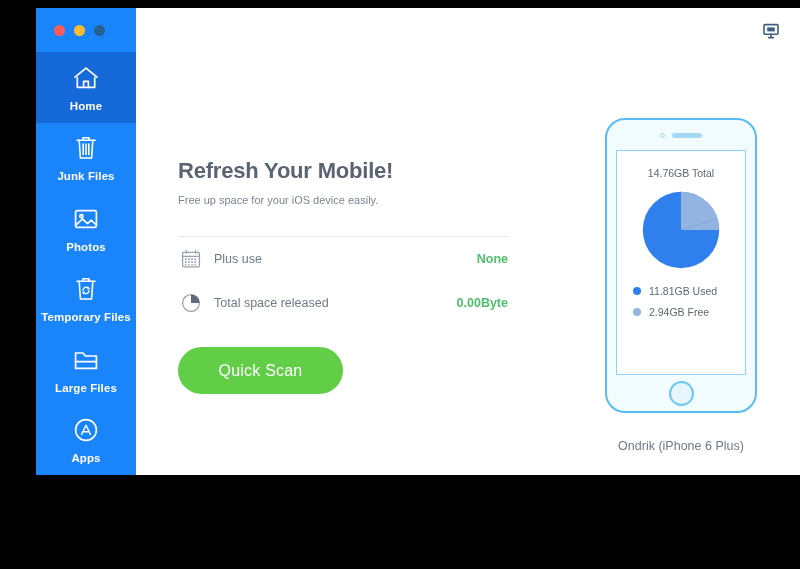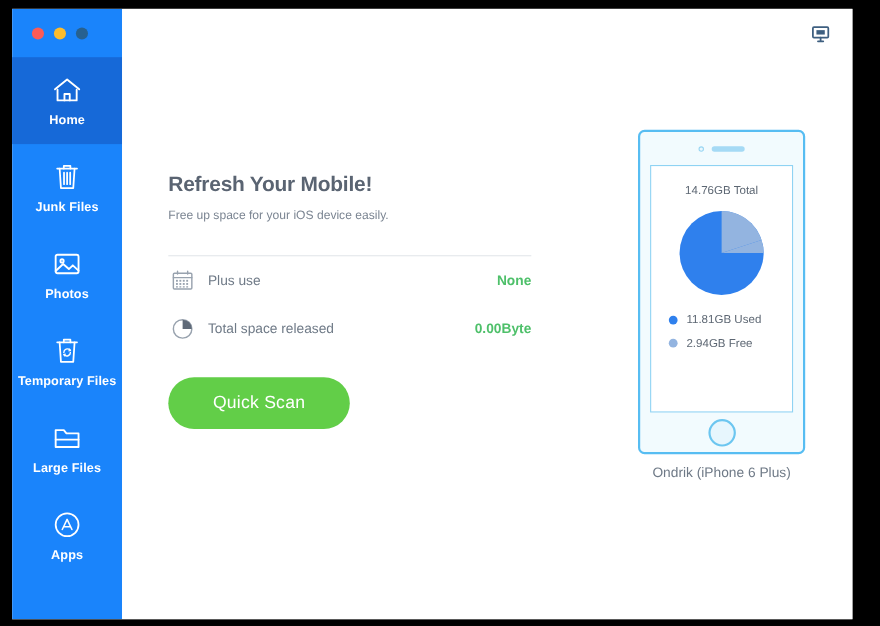--- a/index.html
+++ b/index.html
@@ -6,22 +6,22 @@
   html, body {
     width: 800px; height: 569px;
     background: #000000;
     font-family: "Liberation Sans", sans-serif;
     overflow: hidden;
   }
 
   
   #app-window {
     position: absolute;
-    left: 11px; top: 8px;
-    width: 764px; height: 555px;
+    left: 36px; top: 8px;
+    width: 764px; height: 467px;
     background: #ffffff;
     overflow: hidden;
     display: flex;
   }
 
   
   #sidebar {
     width: 100px;
     background: #1a84fb;
     flex: 0 0 100px;
@@ -78,21 +78,21 @@
     display: flex; align-items: center; justify-content: center;
     cursor: pointer;
   }
 
   #left-pane {
     position: absolute;
     left: 42px; top: 150px;
     width: 330px;
   }
   #headline {
-    font-size: 19px;
+    font-size: 22px;
     font-weight: bold;
     color: #5a6472;
     letter-spacing: -.2px;
   }
   #subhead {
     margin-top: 10px;
     font-size: 11px;
     color: #7b8592;
   }
   #divider {
@@ -145,21 +145,21 @@
     position: absolute;
     left: 430px; top: 110px;
     width: 230px;
     display: flex;
     flex-direction: column;
     align-items: center;
   }
   #phone-frame {
     width: 152px; height: 295px;
     border: 2px solid #57bdf2;
-    border-radius: 6px;
+    border-radius: 20px;
     background: #f2fbfe;
     position: relative;
     display: flex;
     flex-direction: column;
     align-items: center;
   }
   #phone-top {
     height: 30px;
     display: flex;
     align-items: center;
@@ -218,21 +218,21 @@
     width: 100%;
   }
   #phone-home-button {
     width: 25px; height: 25px;
     border-radius: 50%;
     border: 2px solid #6cc6f0;
     background: #e7f6fd;
     cursor: pointer;
   }
   #device-name {
-    margin-top: 10px;
+    margin-top: 26px;
     font-size: 12.5px;
     color: #6f7a87;
     white-space: nowrap;
   }
 </style>
 </head>
 <body>
 
 <div id="app-window">
 

